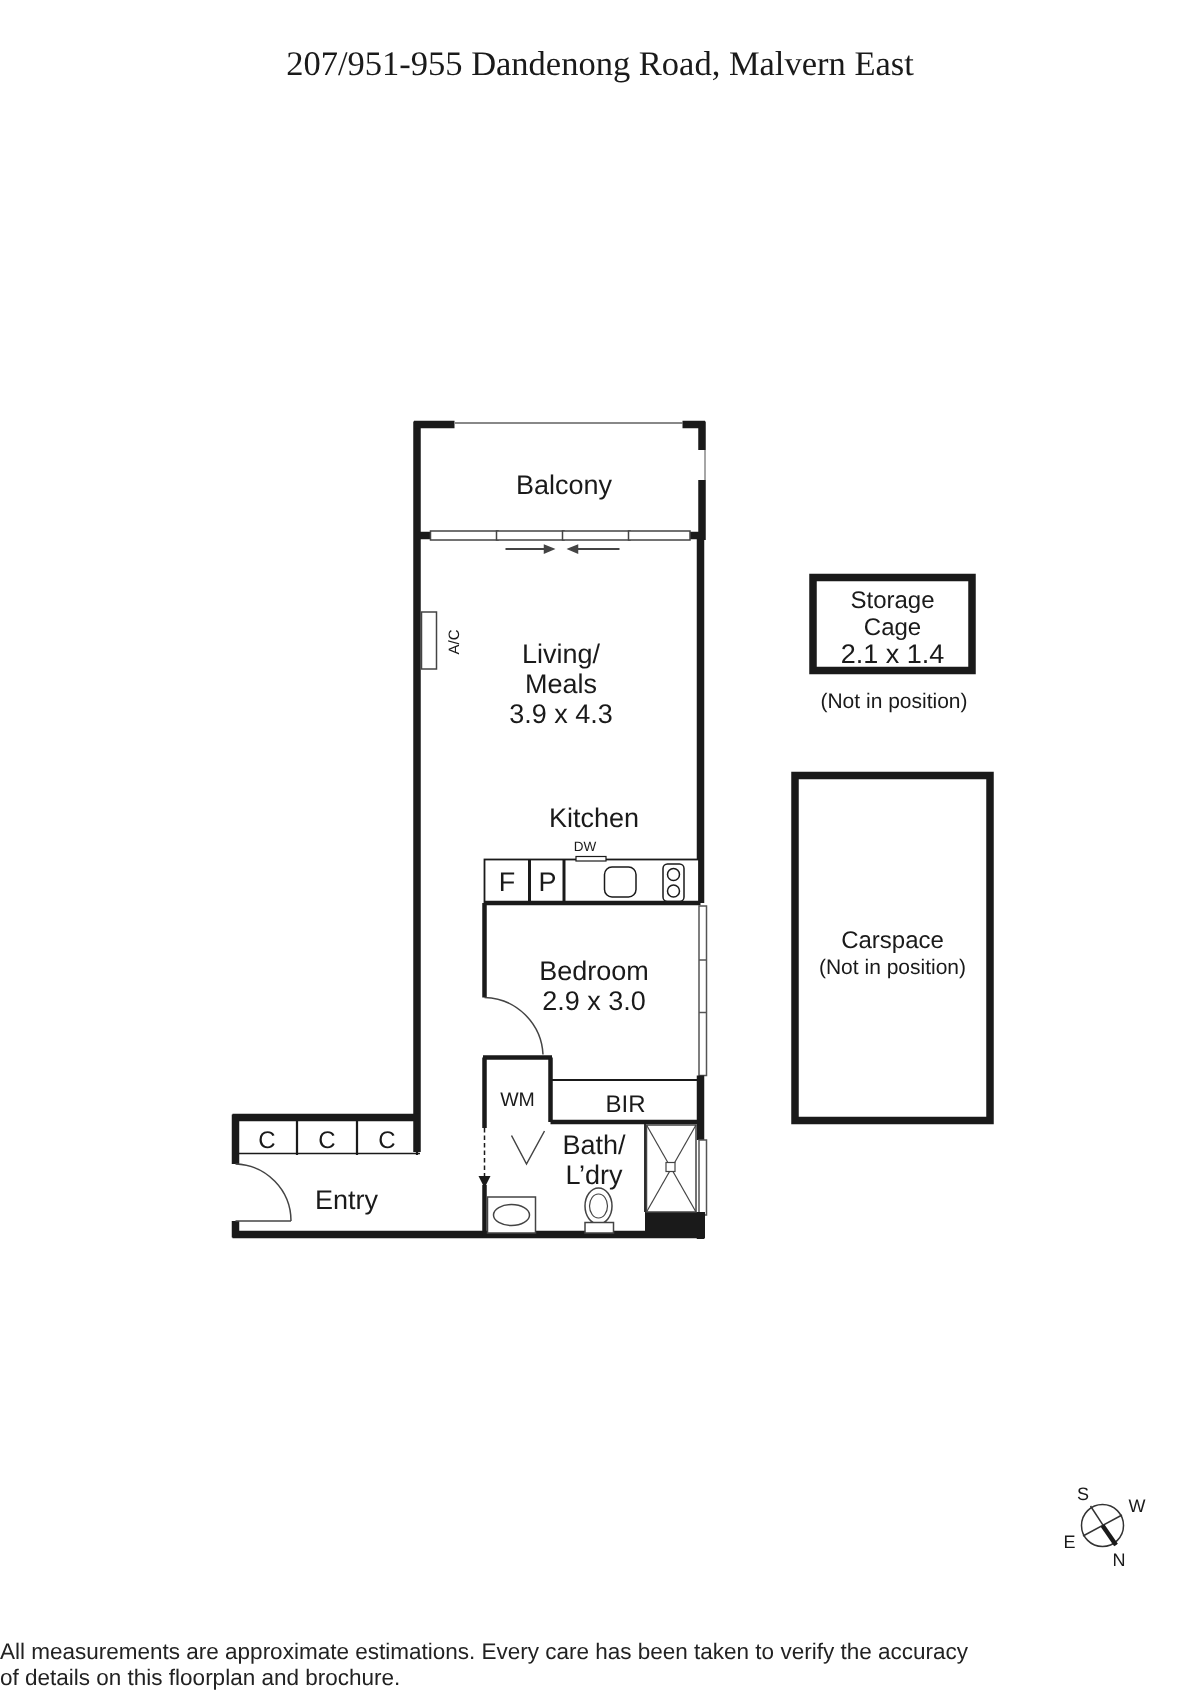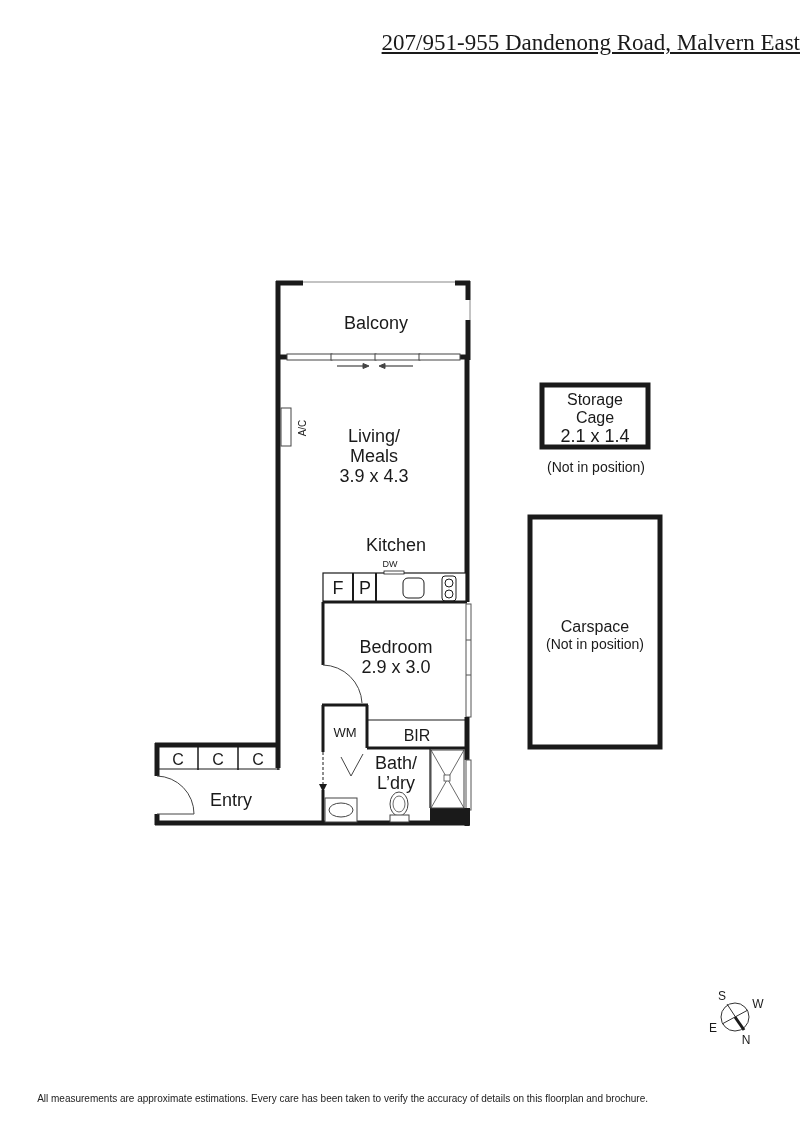--- a/index.html
+++ b/index.html
@@ -1,30 +1,30 @@
 <!DOCTYPE html>
 <html><head>
   <meta charset="utf-8">
   <style>
     html, body { margin: 0; padding: 0; background: #ffffff; }
     body { width: 800px; height: 1132px; position: relative; overflow: hidden; }
     .title {
-      position: absolute; left: 0; top: 30px; width: 800px; text-align: right;
-      font-family: "Liberation Serif", "DejaVu Serif", serif; font-size: 23px; color: #1a1a1a; text-decoration: underline;
+      position: absolute; left: 0; top: 30px; width: 800px; text-align: center;
+      font-family: "Liberation Serif", "DejaVu Serif", serif; font-size: 23px; color: #1a1a1a;
     }
     .plan { position: absolute; left: 0; top: 0; width: 800px; height: 1132px; }
     .lbl { font-family: "Liberation Sans", "DejaVu Sans", sans-serif; fill: #1a1a1a; text-anchor: middle; }
     .lbl-lg { font-size: 18px; }
     .lbl-md { font-size: 16px; }
     .lbl-sm { font-size: 10px; }
     .lbl-xs { font-size: 9px; }
     .lbl-notpos { font-size: 14px; }
     .disclaimer {
-      position: absolute; left: 0; top: 1093px; width: 648px; text-align: right;
-      font-family: "Liberation Sans", "DejaVu Sans", sans-serif; font-size: 10px; color: #222;
+      position: absolute; left: 0; top: 1093px; width: 648px; text-align: left;
+      font-family: "Liberation Sans", "DejaVu Sans", sans-serif; font-size: 15px; color: #222;
     }
   </style>
 </head>
 <body>
 
 <div class="title">207/951-955 Dandenong Road, Malvern East</div>
 
 <svg class="plan" viewBox="0 0 800 1132" xmlns="http://www.w3.org/2000/svg">
 
   <g stroke="#1a1a1a" fill="none">

